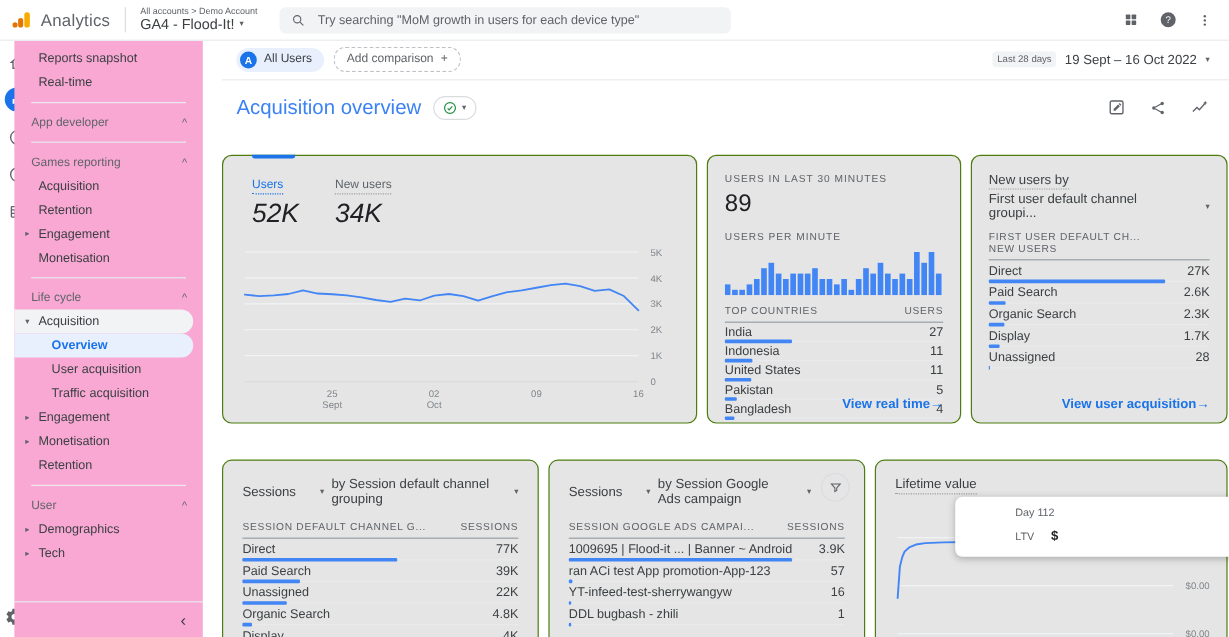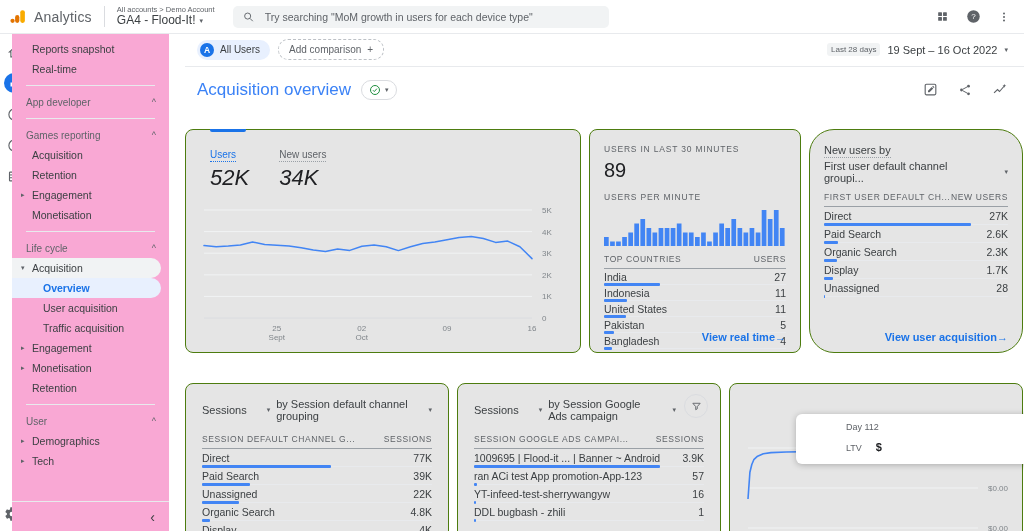--- a/index.html
+++ b/index.html
@@ -427,29 +427,29 @@
           <span class="val">4</span>
           <span class="mt-bar" style="width: 4.5%;"></span>
         </div>
       </div>
     <div class="card-link" style="bottom:9px;">
       <span>View real time</span>
       <span>→</span>
     </div>
   </section>
 
-  <section class="card cardC" style="padding:14px;border-radius:25px;">
+  <section class="card cardC" style="padding:14px;">
     <div class="card-title">
       <span class="dotted">New users by</span>
     </div>
     <div class="card-title selector" style="margin-top:2px;">
       <span>First user default channel groupi...</span>
       <span class="caret">▾</span>
     </div>
-    <div class="mt-head" style="margin-top:8px;">
+    <div class="mt-head" style="margin-top:8px;flex-direction:column;">
       <span>FIRST USER DEFAULT CH...</span>
       <span>NEW USERS</span>
     </div>
     <div id="tbl-newusers" class="rows-17">
         <div class="mt-row">
           <span class="lbl">Direct</span>
           <span class="val">27K</span>
           <span class="mt-bar" style="width: 80%;"></span>
         </div>
         <div class="mt-row">
@@ -560,20 +560,23 @@
         </div>
         <div class="mt-row">
           <span class="lbl">DDL bugbash - zhili</span>
           <span class="val">1</span>
           <span class="mt-bar" style="width: 0.8%;"></span>
         </div>
       </div>
   </section>
 
   <section class="card cardF" style="padding:14px 16px;">
+    <div class="card-title">
+      <span class="dotted">Lifetime value</span>
+    </div>
     <svg id="svg-ltv" width="290" height="125" style="position:absolute;left:10px;top:42px;">
         <line x1="8" y1="22" x2="238" y2="22" stroke="#f1f3f4" stroke-width="1"></line>
         <text x="248" y="25" font-size="8" fill="#80868b" font-family="Liberation Sans,sans-serif">$0.00</text>
         <line x1="8" y1="62" x2="238" y2="62" stroke="#f1f3f4" stroke-width="1"></line>
         <text x="248" y="65" font-size="8" fill="#80868b" font-family="Liberation Sans,sans-serif">$0.00</text>
         <line x1="8" y1="102" x2="238" y2="102" stroke="#f1f3f4" stroke-width="1"></line>
         <text x="248" y="105" font-size="8" fill="#80868b" font-family="Liberation Sans,sans-serif">$0.00</text>
         <polyline points="8.0,73.0 9.9,46.2 11.8,38.5 13.8,33.7 17.6,30.2 23.3,27.8 31.0,26.6 46.3,26.0 84.7,25.4 123.0,25.4 126.8,23.0 180.5,23.0 222.7,23.0 238.0,23.0" fill="none" stroke="#4285f4" stroke-width="1.6" stroke-linejoin="round"></polyline>
         <circle cx="222.7" cy="23.0" r="3" fill="#4285f4"></circle>
       </svg>

